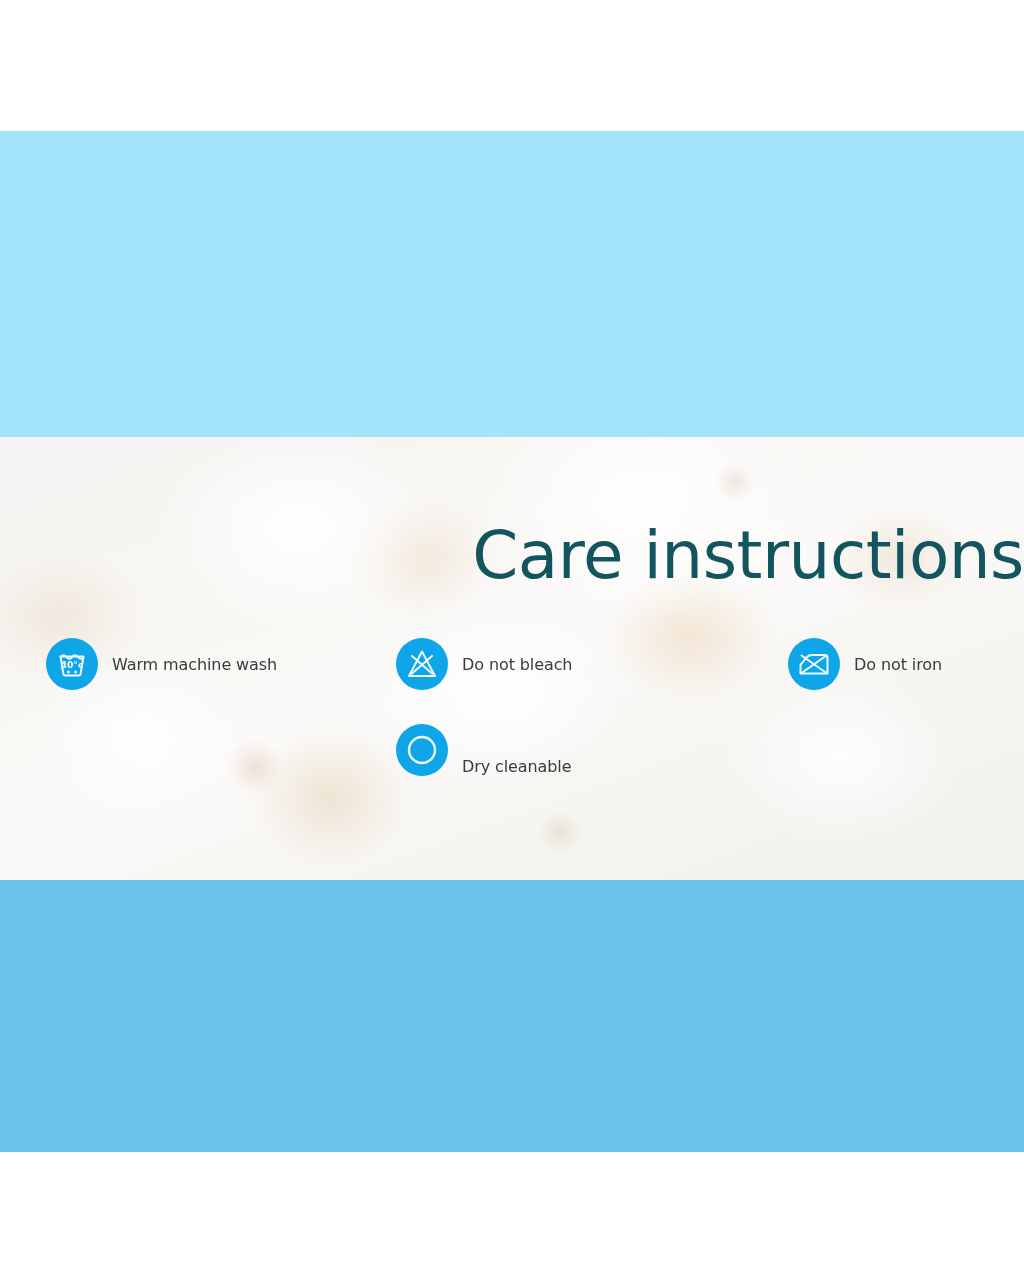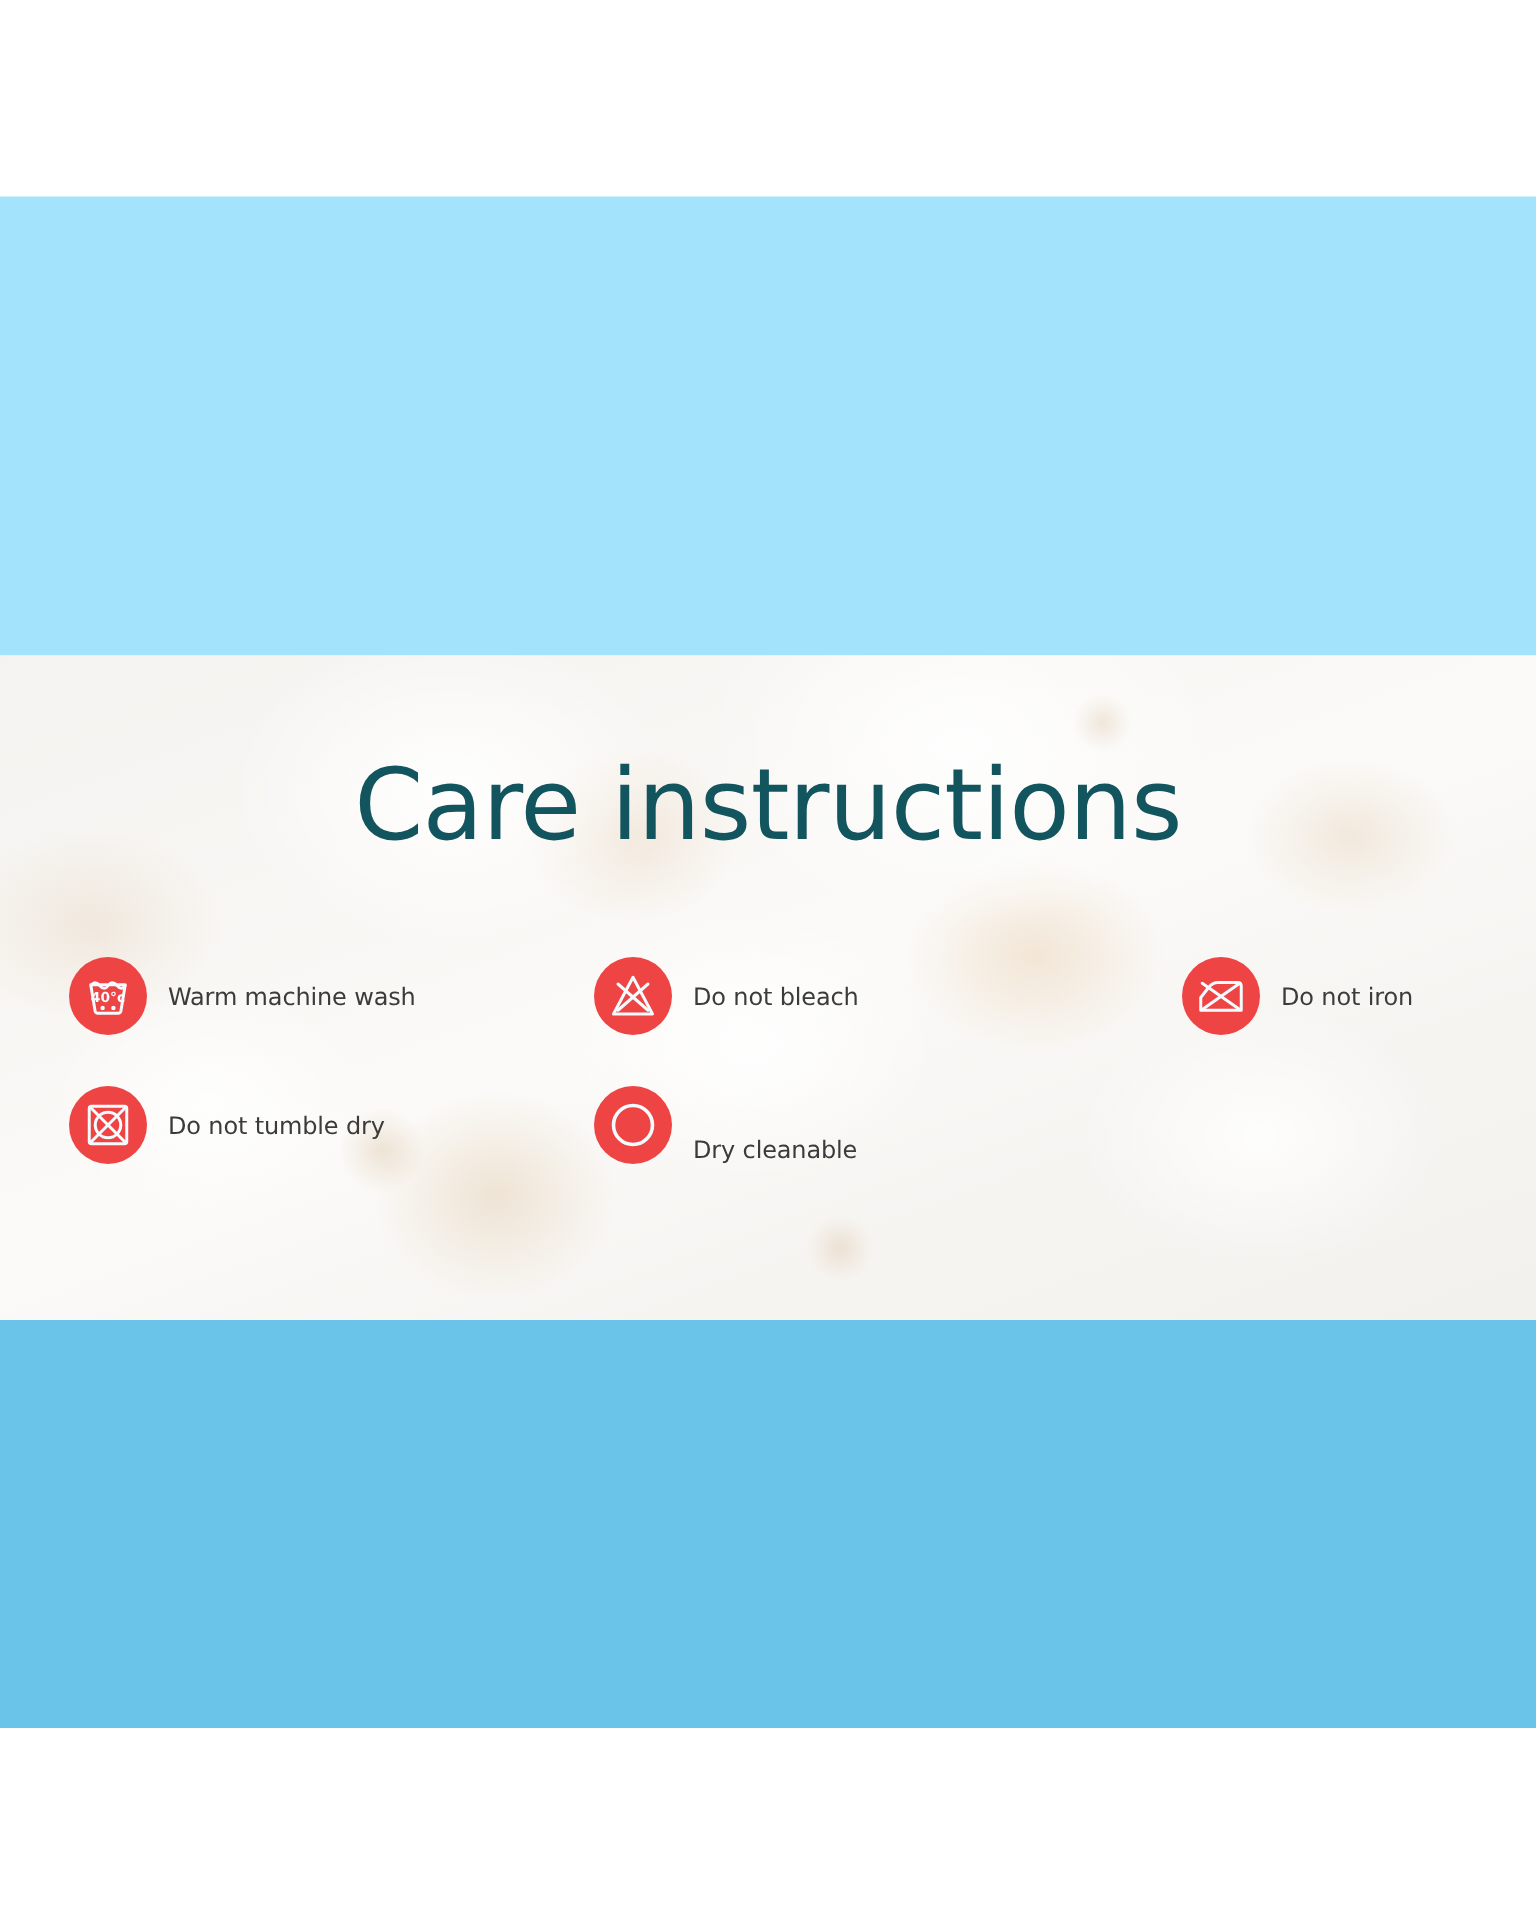--- a/index.html
+++ b/index.html
@@ -68,23 +68,23 @@
       radial-gradient(circle 38px at 255px 330px, rgba(214,186,150,0.35) 0%, rgba(214,186,150,0) 75%),
       radial-gradient(circle 30px at 560px 395px, rgba(214,186,150,0.32) 0%, rgba(214,186,150,0) 75%),
       radial-gradient(circle 26px at 735px 45px, rgba(212,184,148,0.30) 0%, rgba(212,184,148,0) 75%);
     pointer-events: none;
   }
 
   
   #care-title {
     position: absolute;
     left: 0;
-    top: 504px;
+    top: 523px;
     width: 1024px;
-    text-align: center;
+    text-align: right;
     font-family: "DejaVu Sans", sans-serif;
     font-size: 66px;
     font-weight: 400;
     letter-spacing: -0.5px;
     color: #13555f;
     line-height: 1;
   }
 
   
   #care-items {
@@ -98,21 +98,21 @@
     position: absolute;
     display: flex;
     align-items: center;
     gap: 14px;
   }
   .care-item .icon-badge {
     flex: 0 0 auto;
     width: 52px;
     height: 52px;
     border-radius: 50%;
-    background: #ef4444;
+    background: #0ea5e9;
     display: flex;
     align-items: center;
     justify-content: center;
   }
   .care-item .icon-badge svg {
     display: block;
   }
   .care-item .care-label {
     font-family: "DejaVu Sans", sans-serif;
     font-size: 16px;
@@ -170,31 +170,20 @@
       <span class="icon-badge">
         <svg width="34" height="34" viewBox="0 0 34 34" aria-hidden="true">
           <path d="M3.5 26.5 L30.5 26.5 L30.5 10.5 Q30.5 8 28 8 L15 8 Q11.5 8 9 11 L3.5 18 Z" fill="none" stroke="#f2fbfd" stroke-width="2" stroke-linejoin="round"></path>
           <line x1="4.5" y1="8.5" x2="29.5" y2="26" stroke="#f2fbfd" stroke-width="2" stroke-linecap="round"></line>
           <line x1="29.5" y1="8.5" x2="4.5" y2="26" stroke="#f2fbfd" stroke-width="2" stroke-linecap="round"></line>
         </svg>
       </span>
       <span class="care-label">Do not iron</span>
     </div>
 
-    <div class="care-item pos-r1c0">
-      <span class="icon-badge">
-        <svg width="34" height="34" viewBox="0 0 34 34" aria-hidden="true">
-          <rect x="4.5" y="4.5" width="25" height="25" rx="1.5" fill="none" stroke="#f2fbfd" stroke-width="2"></rect>
-          <circle cx="17" cy="17" r="8.5" fill="none" stroke="#f2fbfd" stroke-width="2"></circle>
-          <line x1="5.5" y1="5.5" x2="28.5" y2="28.5" stroke="#f2fbfd" stroke-width="2" stroke-linecap="round"></line>
-          <line x1="28.5" y1="5.5" x2="5.5" y2="28.5" stroke="#f2fbfd" stroke-width="2" stroke-linecap="round"></line>
-        </svg>
-      </span>
-      <span class="care-label">Do not tumble dry</span>
-    </div>
 
     <div class="care-item pos-r1c1">
       <span class="icon-badge">
         <svg width="34" height="34" viewBox="0 0 34 34" aria-hidden="true">
           <circle cx="17" cy="17" r="13" fill="none" stroke="#f2fbfd" stroke-width="2.4"></circle>
         </svg>
       </span>
       <span class="care-label">Dry cleanable</span>
     </div>
 

